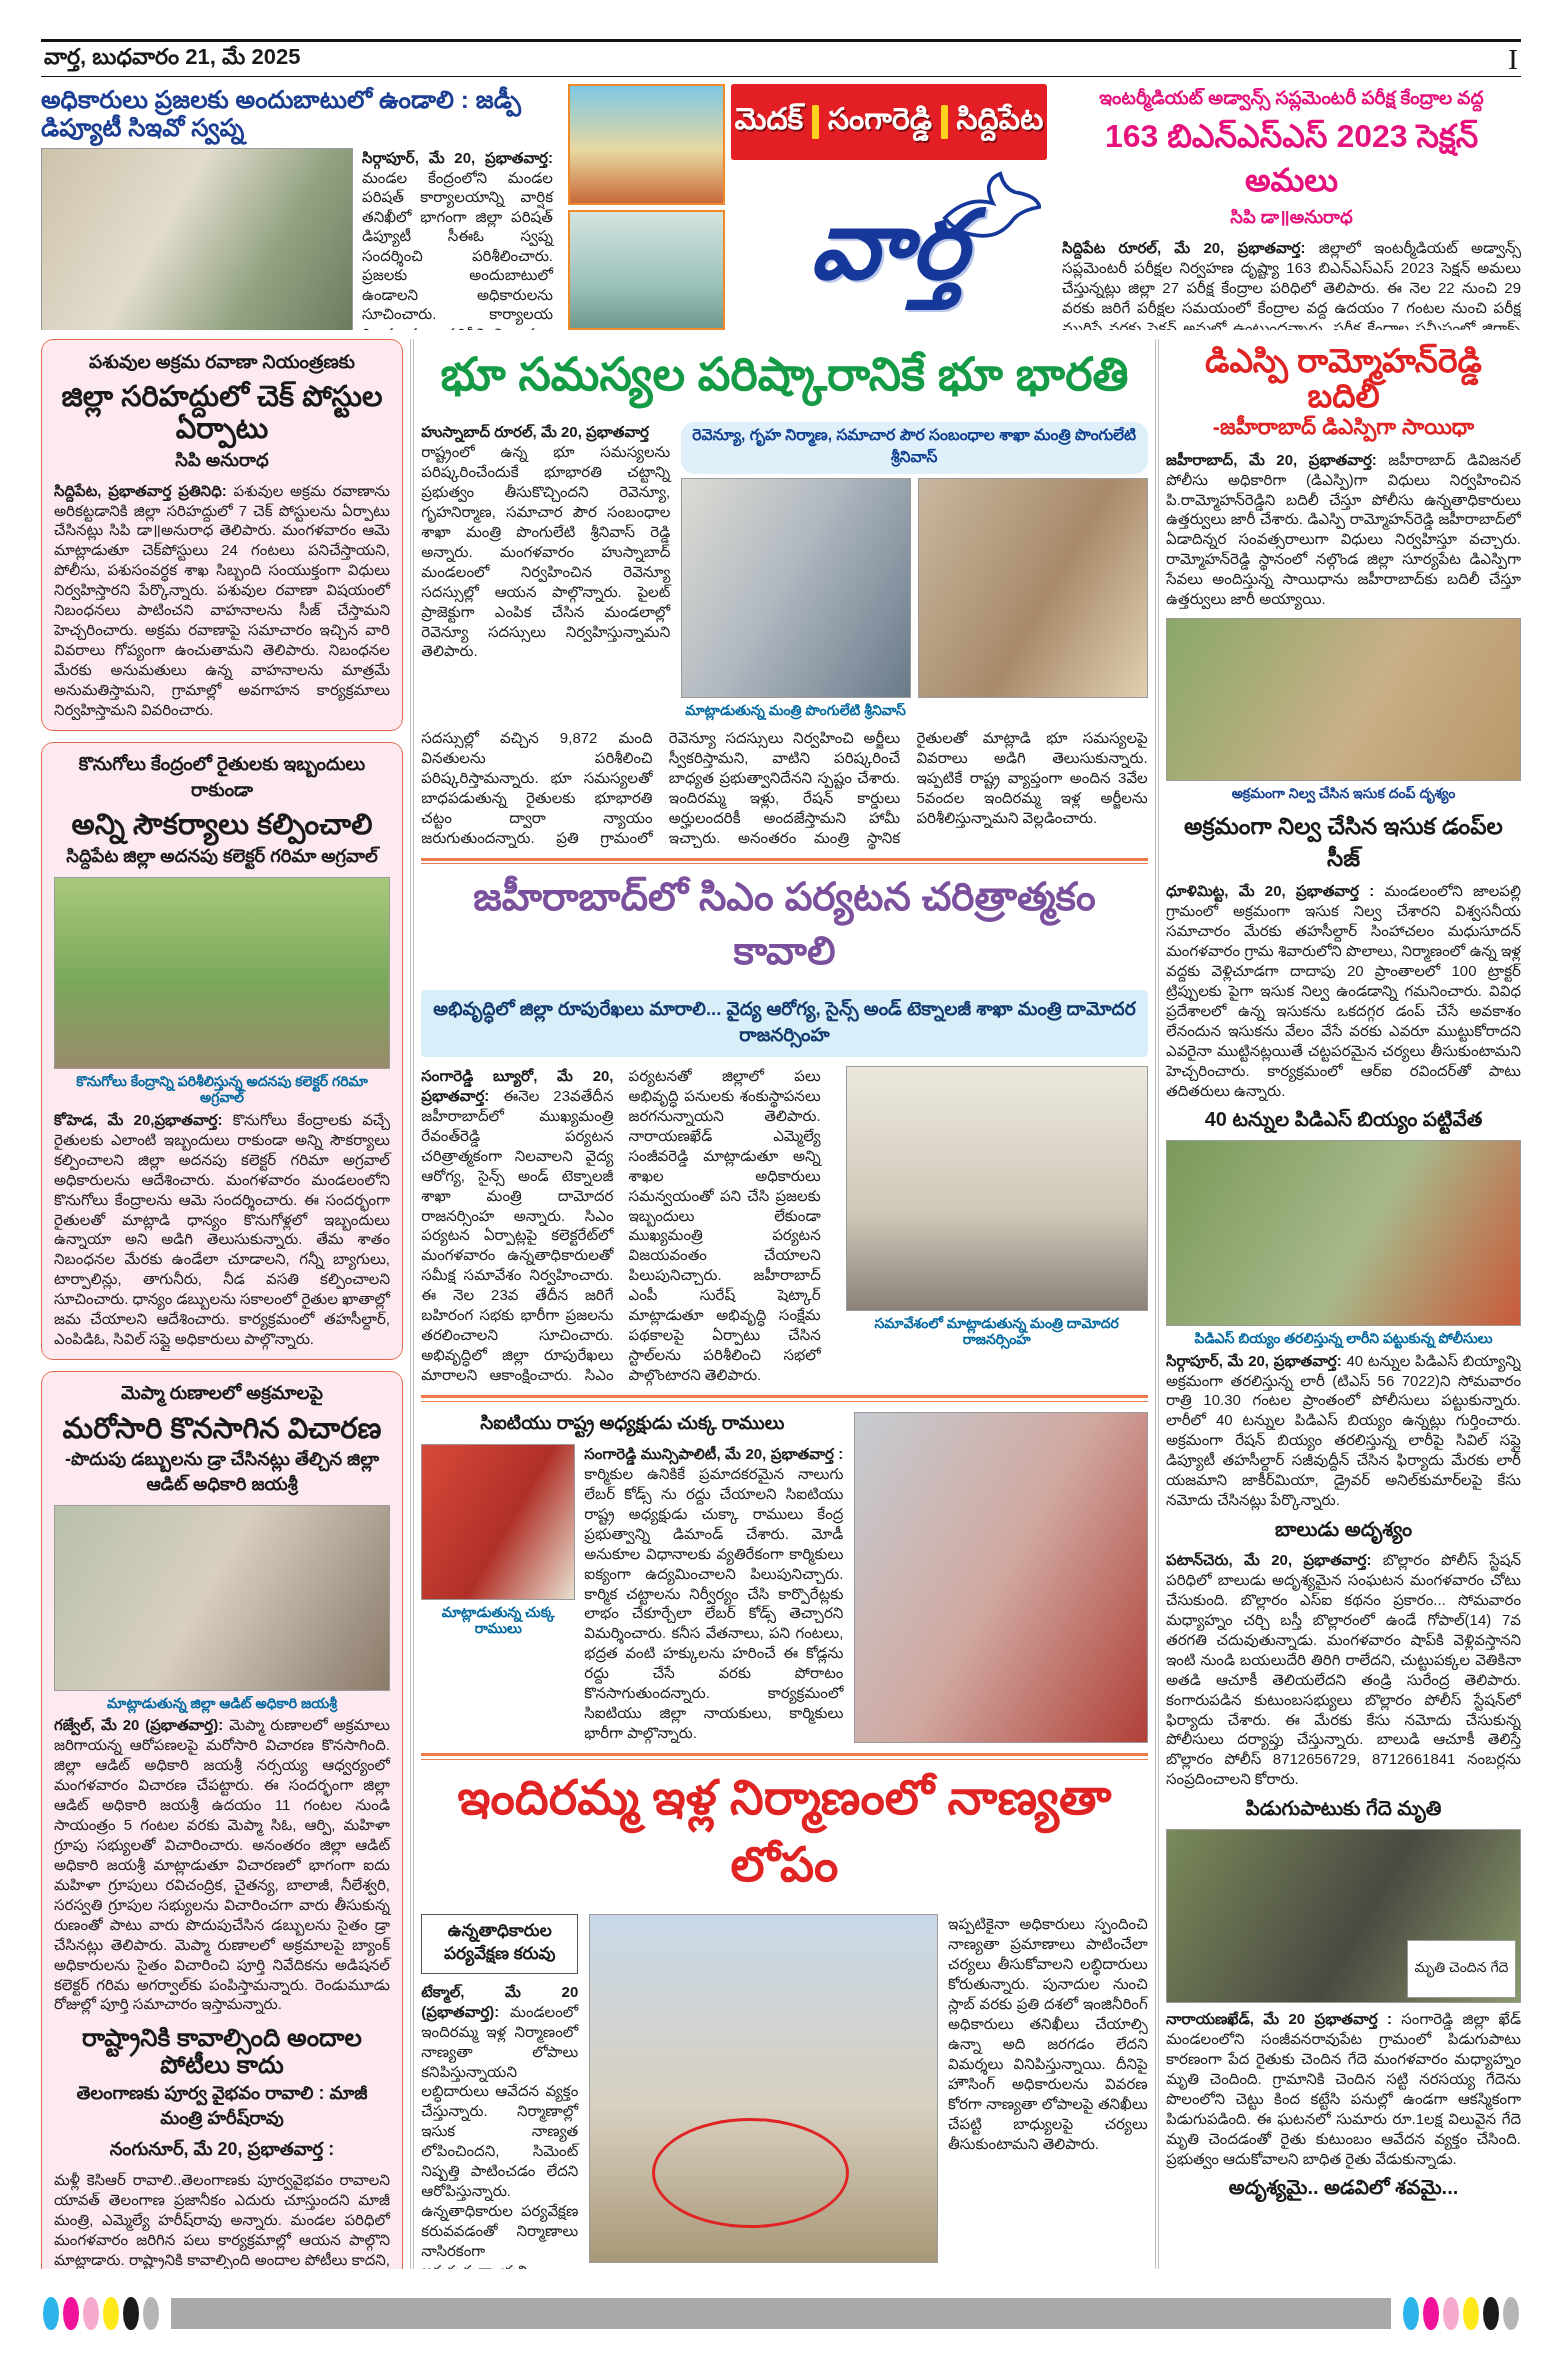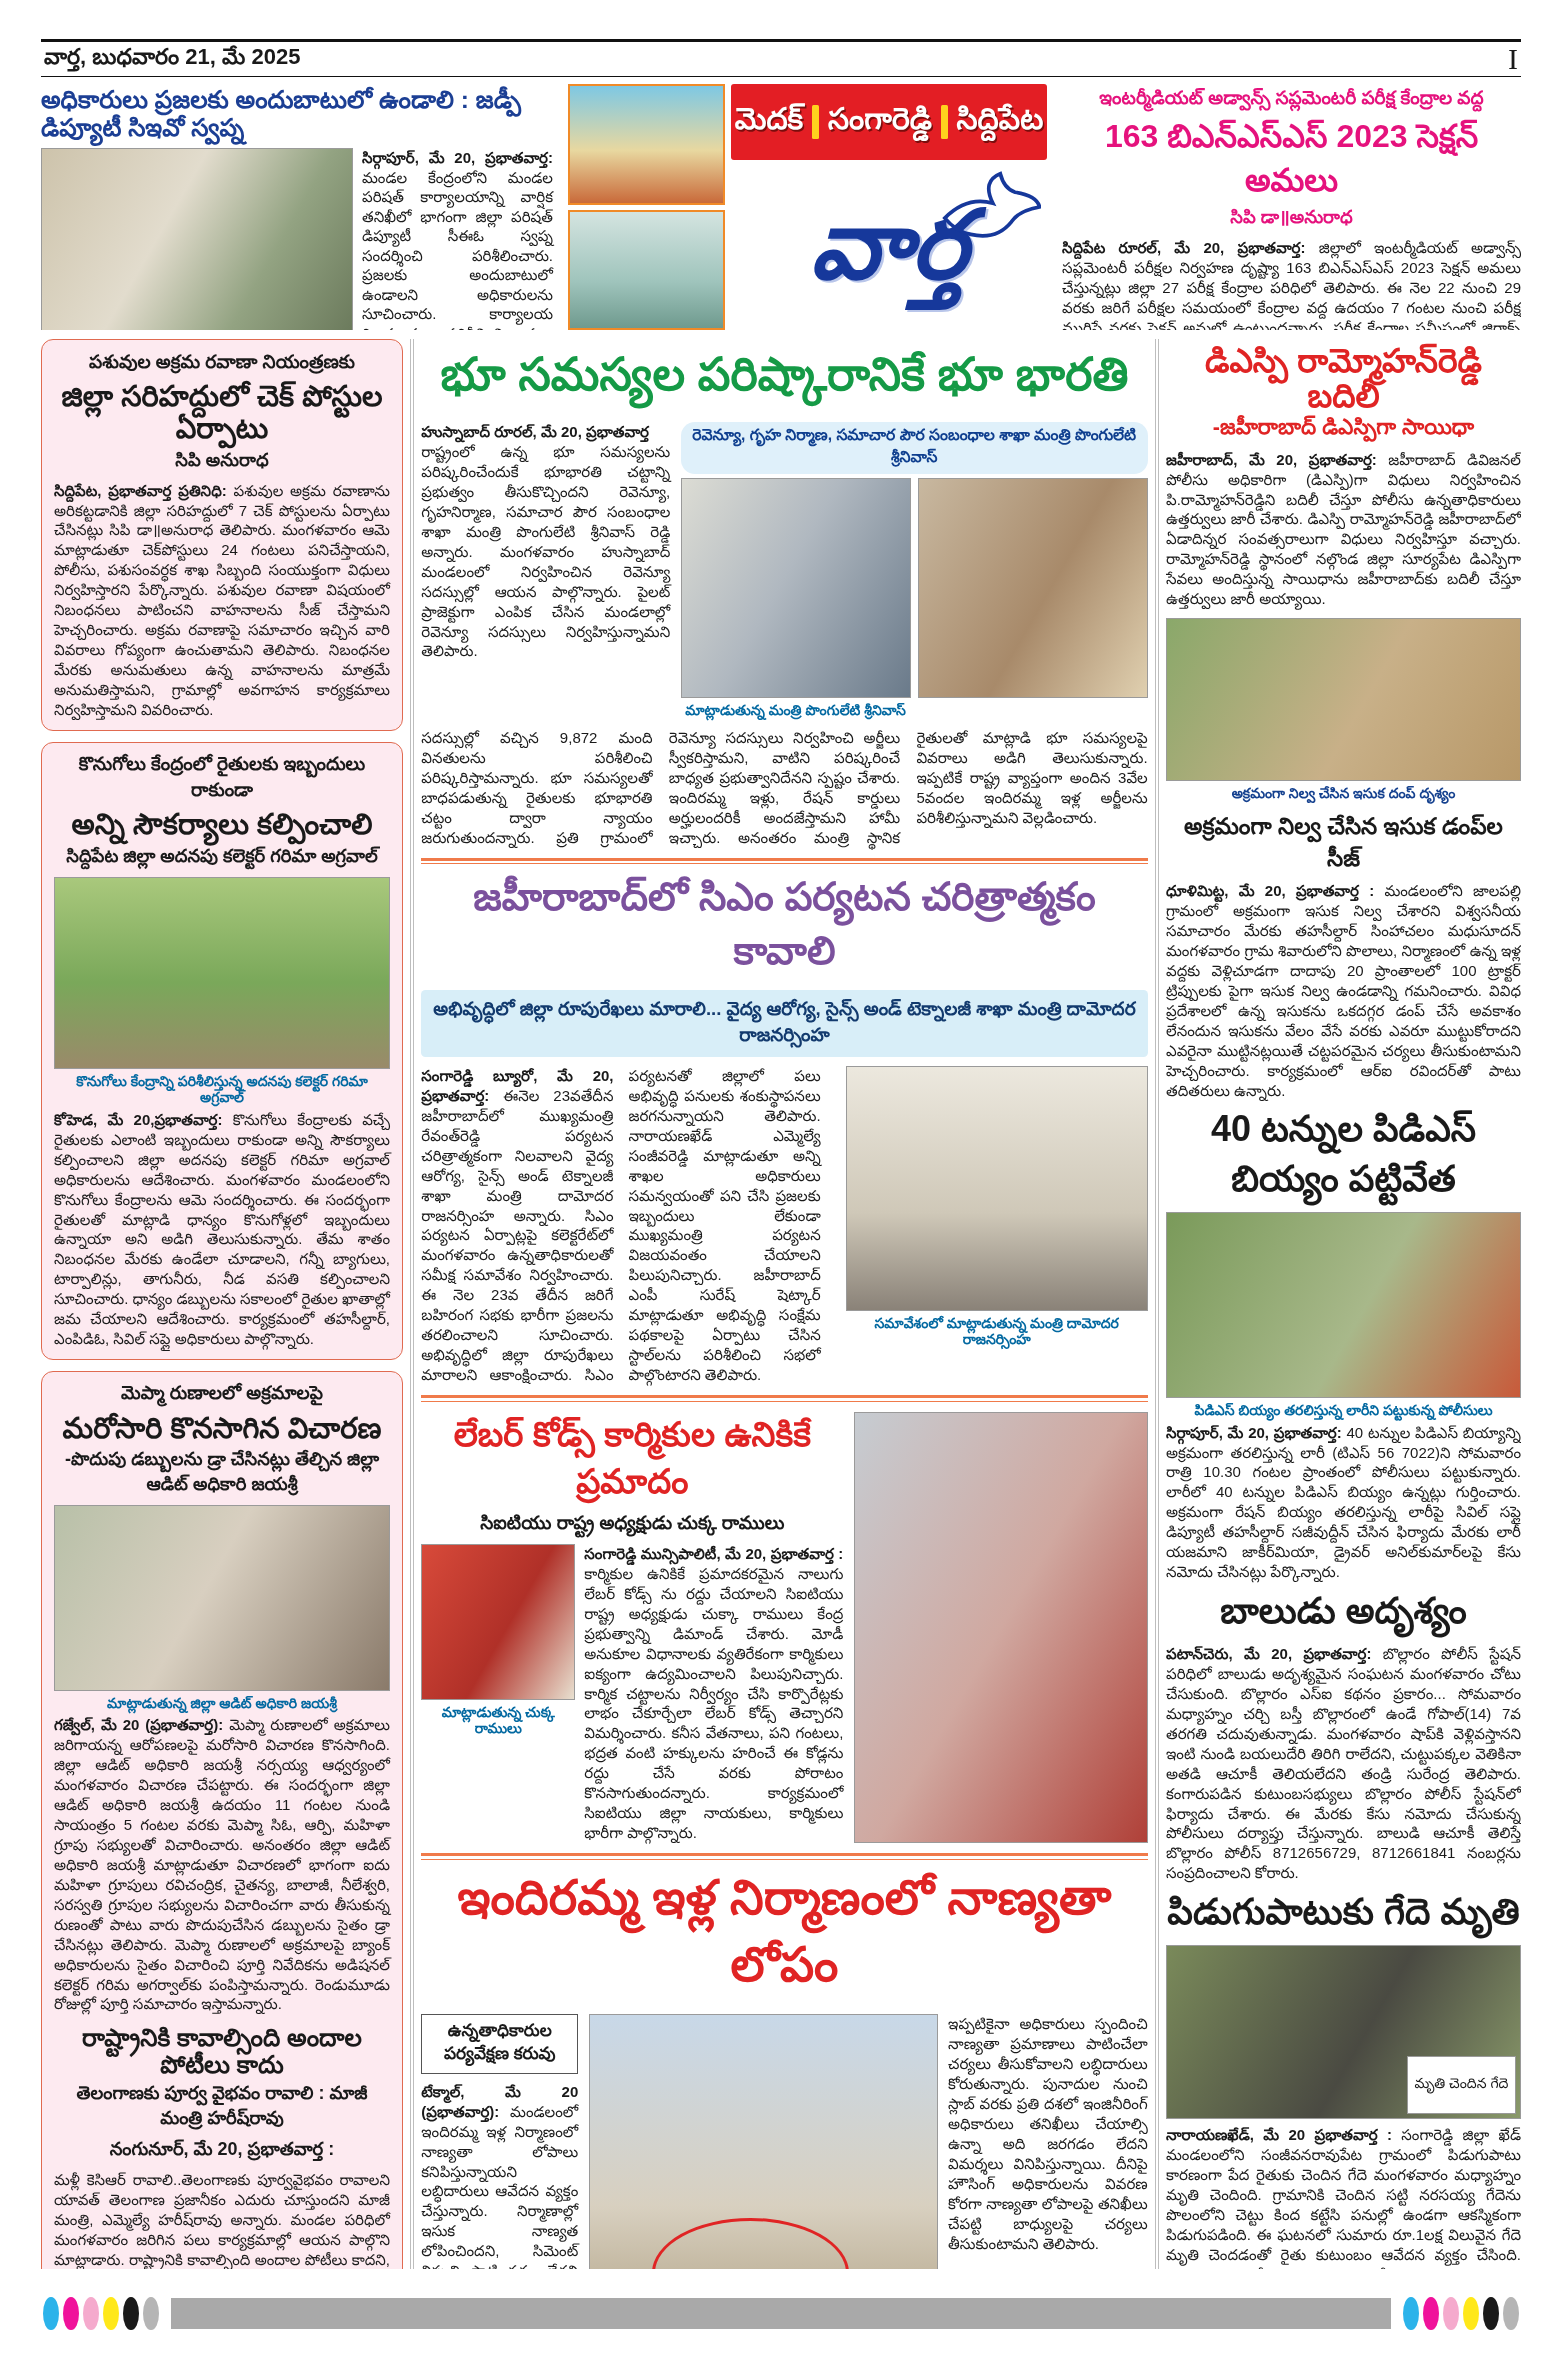--- a/index.html
+++ b/index.html
@@ -94,21 +94,21 @@
   .m4-head{font-size:48px;text-align:center;margin:7.4px 0 10.4px 0;}
   .m4-grid{display:flex;gap:10.4px;}
   .m4-leftcol{width:157px;}
   .subbox{border:1.5px solid #555;background:#fff;font-weight:bold;font-size:17px;text-align:center;padding:6px 4.5px;margin-bottom:7.4px;}
   .m4-photocol{width:349px;}
   .m4-right{flex:1;}
   
   .r-head-red{color:#e02424;font-weight:bold;font-size:33px;text-align:center;line-height:1.05;margin:4.5px 0 1.5px 0;}
   .r-sub-red{color:#e02424;font-weight:bold;font-size:21.5px;text-align:center;margin:1.5px 0 6px 0;}
   .r-head-blk{font-weight:bold;font-size:23px;text-align:center;margin:7.4px 0 4.5px 0;}
-  .r-head-blk.big{font-size:36px;}
+  .r-head-blk.big{font-size:20px;}
   
   .regstrip{position:absolute;left:0;right:0;top:2297px;display:flex;align-items:center;padding:0 43px;}
   .dots{display:flex;gap:4.5px;}
   .dot{width:15.6px;height:33px;border-radius:50%;}
   .graybar{flex:1;height:31px;background:#a9a9a9;margin:0 12px;}
 </style>
 </head>
 <body>
 
 <div class="page">
@@ -259,21 +259,20 @@
             <div class="ph ph-meeting" style="height:245px"></div>
             <div class="cap black">సమావేశంలో మాట్లాడుతున్న మంత్రి దామోదర రాజనర్సింహ</div>
           </div>
         </div>
       </div>
 
       <div class="hdiv-orange"></div>
 
       <div class="m3">
         <div class="m3-left">
-          <div class="m-head-red" style="font-size:34px;text-align:center">లేబర్ కోడ్స్ కార్మికుల ఉనికికే ప్రమాదం</div>
           <div class="m3-sub">సిఐటియు రాష్ట్ర అధ్యక్షుడు చుక్క రాములు</div>
           <div class="m3-row">
             <div class="m3-photocol">
               <div class="ph ph-flags" style="height:156px"></div>
               <div class="cap black">మాట్లాడుతున్న చుక్క రాములు</div>
             </div>
             <div class="m3-body bodytx">
               <span class="dl">సంగారెడ్డి మున్సిపాలిటీ, మే 20, ప్రభాతవార్త :</span>
               <span>కార్మికుల ఉనికికే ప్రమాదకరమైన నాలుగు లేబర్ కోడ్స్ ను రద్దు చేయాలని సిఐటియు రాష్ట్ర అధ్యక్షుడు చుక్కా రాములు కేంద్ర ప్రభుత్వాన్ని డిమాండ్ చేశారు. మోడీ అనుకూల విధానాలకు వ్యతిరేకంగా కార్మికులు ఐక్యంగా ఉద్యమించాలని పిలుపునిచ్చారు. కార్మిక చట్టాలను నిర్వీర్యం చేసి కార్పొరేట్లకు లాభం చేకూర్చేలా లేబర్ కోడ్స్ తెచ్చారని విమర్శించారు. కనీస వేతనాలు, పని గంటలు, భద్రత వంటి హక్కులను హరించే ఈ కోడ్లను రద్దు చేసే వరకు పోరాటం కొనసాగుతుందన్నారు. కార్యక్రమంలో సిఐటియు జిల్లా నాయకులు, కార్మికులు భారీగా పాల్గొన్నారు.</span>
             </div>

